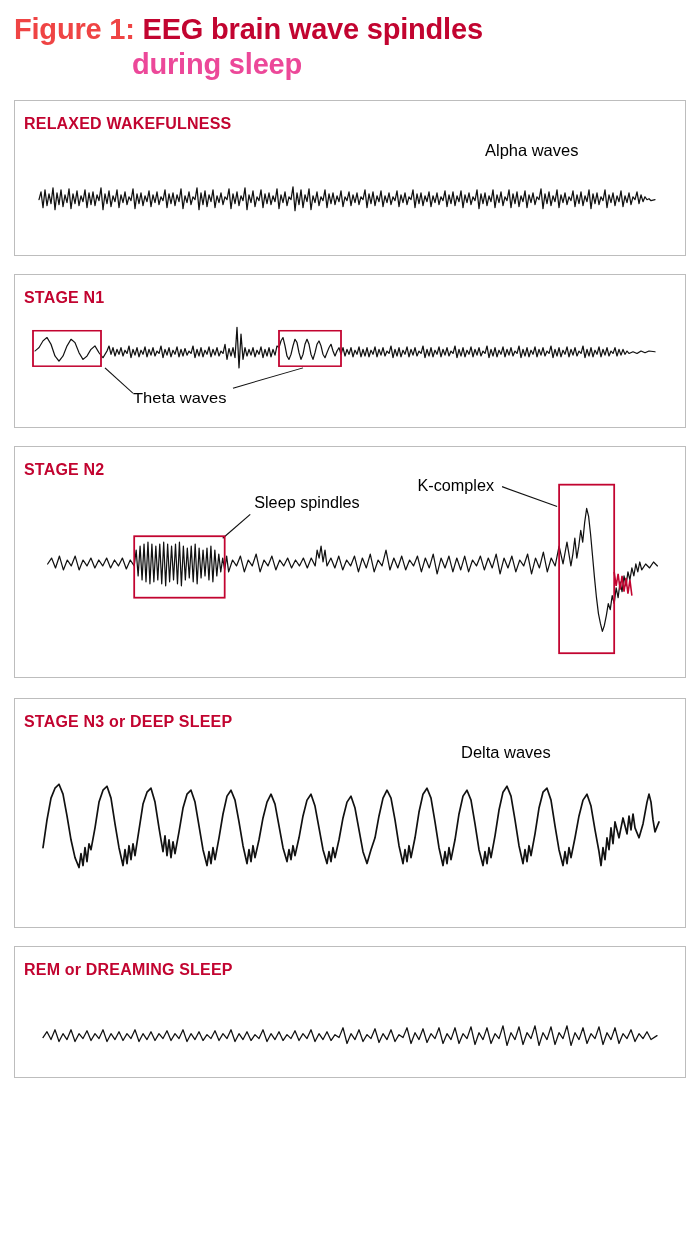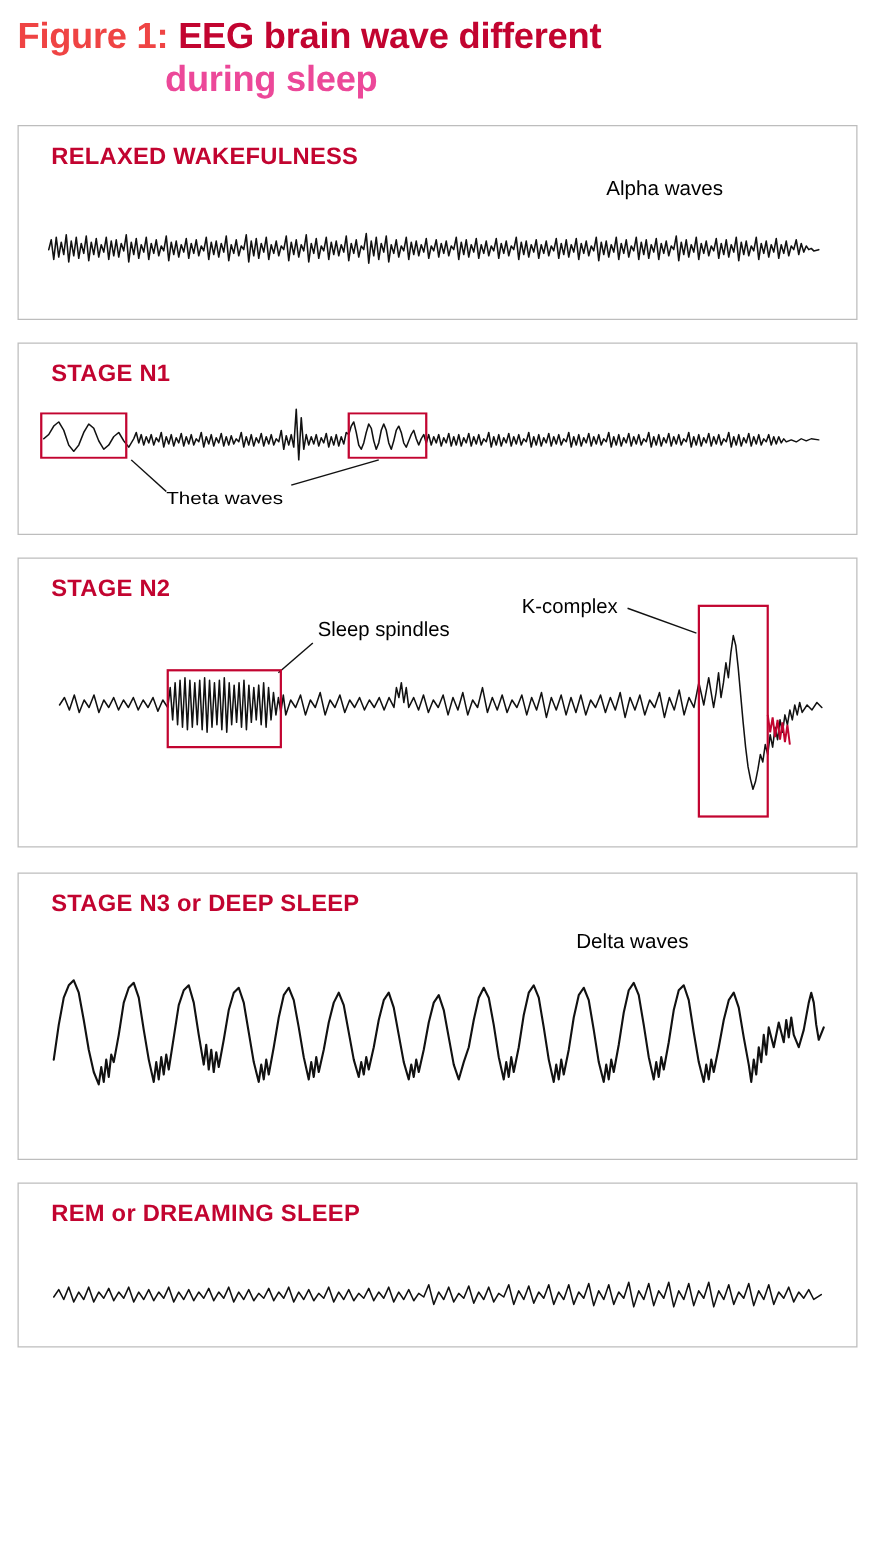--- a/index.html
+++ b/index.html
@@ -48,24 +48,24 @@
   }
   .panel {
     position: relative;
     border: 1px solid #bdbdbd;
     background: #ffffff;
     box-sizing: border-box;
     margin-bottom: 18px;
   }
   .panel-title {
     position: absolute;
-    left: 26px;
+    left: 9px;
     top: 14px;
     color: #c20430;
-    font-size: 19px;
+    font-size: 16px;
     font-weight: bold;
     letter-spacing: 0.2px;
   }
   .panel-svg {
     display: block;
     width: 100%;
     height: 100%;
   }
   .trace {
     fill: none;
@@ -113,21 +113,21 @@
     color: #000000;
   }
 </style>
 </head>
 <body>
 
 <div class="page">
 
   <div class="fig-title">
     <span class="label">Figure 1:</span>
-    <span class="subject">EEG brain wave different</span>
+    <span class="subject">EEG brain wave spindles</span>
     <span class="line2">during sleep</span>
   </div>
 
   <div class="panels">
 
     <div class="panel p-wake">
       <div class="panel-title">RELAXED WAKEFULNESS</div>
       <svg class="panel-svg" viewBox="0 0 670 156" preserveAspectRatio="none">
         <text class="anno-text" x="470" y="56">Alpha waves</text>
         <path class="trace" d="M24,100 L26,92 L28,108 L30,90 L32,106 L34,94 L36,104 L38,88 L40,110 L42,93 L44,105 L46,90 L48,107 L50,95 L52,103 L54,89 L56,109 L58,94 L60,104 L62,91 L64,106 L66,96 L68,102 L70,90 L72,108 L74,93 L76,105 L78,92 L80,106 L82,95 L84,101 L86,88 L88,110 L90,94 L92,104 L94,91 L96,107 L98,96 L100,102 L102,90 L104,108 L106,95 L108,103 L110,92 L112,105 L114,97 L116,101 L118,89 L120,109 L122,94 L124,104 L126,93 L128,106 L130,96 L132,102 L134,91 L136,107 L138,95 L140,103 L142,92 L144,105 L146,97 L148,101 L150,90 L152,108 L154,94 L156,104 L158,93 L160,106 L162,95 L164,102 L166,89 L168,109 L170,96 L172,103 L174,92 L176,105 L178,97 L180,100 L182,88 L184,110 L186,93 L188,105 L190,91 L192,107 L194,95 L196,102 L198,90 L200,108 L202,96 L204,103 L206,93 L208,105 L210,97 L212,100 L214,89 L216,109 L218,94 L220,104 L222,92 L224,106 L226,96 L228,101 L230,88 L232,110 L234,95 L236,103 L238,91 L240,107 L242,97 L244,101 L246,90 L248,108 L250,94 L252,104 L254,93 L256,105 L258,96 L260,102 L262,89 L264,109 L266,95 L268,103 L270,92 L272,106 L274,97 L276,100 L278,87 L280,111 L282,93 L284,105 L286,90 L288,108 L290,95 L292,102 L294,89 L296,110 L298,96 L300,103 L302,92 L304,106 L306,97 L308,101 L310,90 L312,108 L314,94 L316,104 L318,93 L320,105 L322,96 L324,102 L326,91 L328,107 L330,97 L332,101 L334,92 L336,106 L338,95 L340,103 L342,93 L344,105 L346,97 L348,100 L350,90 L352,108 L354,94 L356,104 L358,92 L360,106 L362,96 L364,102 L366,91 L368,107 L370,96 L372,103 L374,93 L376,105 L378,97 L380,101 L382,91 L384,107 L386,95 L388,103 L390,93 L392,105 L394,97 L396,100 L398,90 L400,108 L402,94 L404,104 L406,93 L408,106 L410,96 L412,102 L414,92 L416,107 L418,96 L420,103 L422,93 L424,105 L426,97 L428,101 L430,91 L432,107 L434,95 L436,104 L438,92 L440,106 L442,96 L444,102 L446,91 L448,108 L450,95 L452,103 L454,93 L456,105 L458,97 L460,101 L462,90 L464,109 L466,94 L468,104 L470,93 L472,106 L474,96 L476,102 L478,90 L480,108 L482,95 L484,103 L486,92 L488,106 L490,97 L492,101 L494,90 L496,108 L498,94 L500,104 L502,92 L504,107 L506,96 L508,102 L510,91 L512,108 L514,95 L516,103 L518,93 L520,105 L522,97 L524,100 L526,89 L528,109 L530,94 L532,104 L534,92 L536,106 L538,96 L540,102 L542,90 L544,108 L546,95 L548,103 L550,93 L552,105 L554,97 L556,101 L558,91 L560,107 L562,95 L564,104 L566,92 L568,106 L570,96 L572,102 L574,90 L576,109 L578,94 L580,104 L582,93 L584,105 L586,97 L588,101 L590,90 L592,108 L594,95 L596,103 L598,93 L600,106 L602,96 L604,102 L606,91 L608,107 L610,96 L612,103 L614,93 L616,105 L618,97 L620,100 L622,92 L624,104 L626,95 L628,102 L630,97 L632,100 L634,99 L636,101 L640,100"></path>

